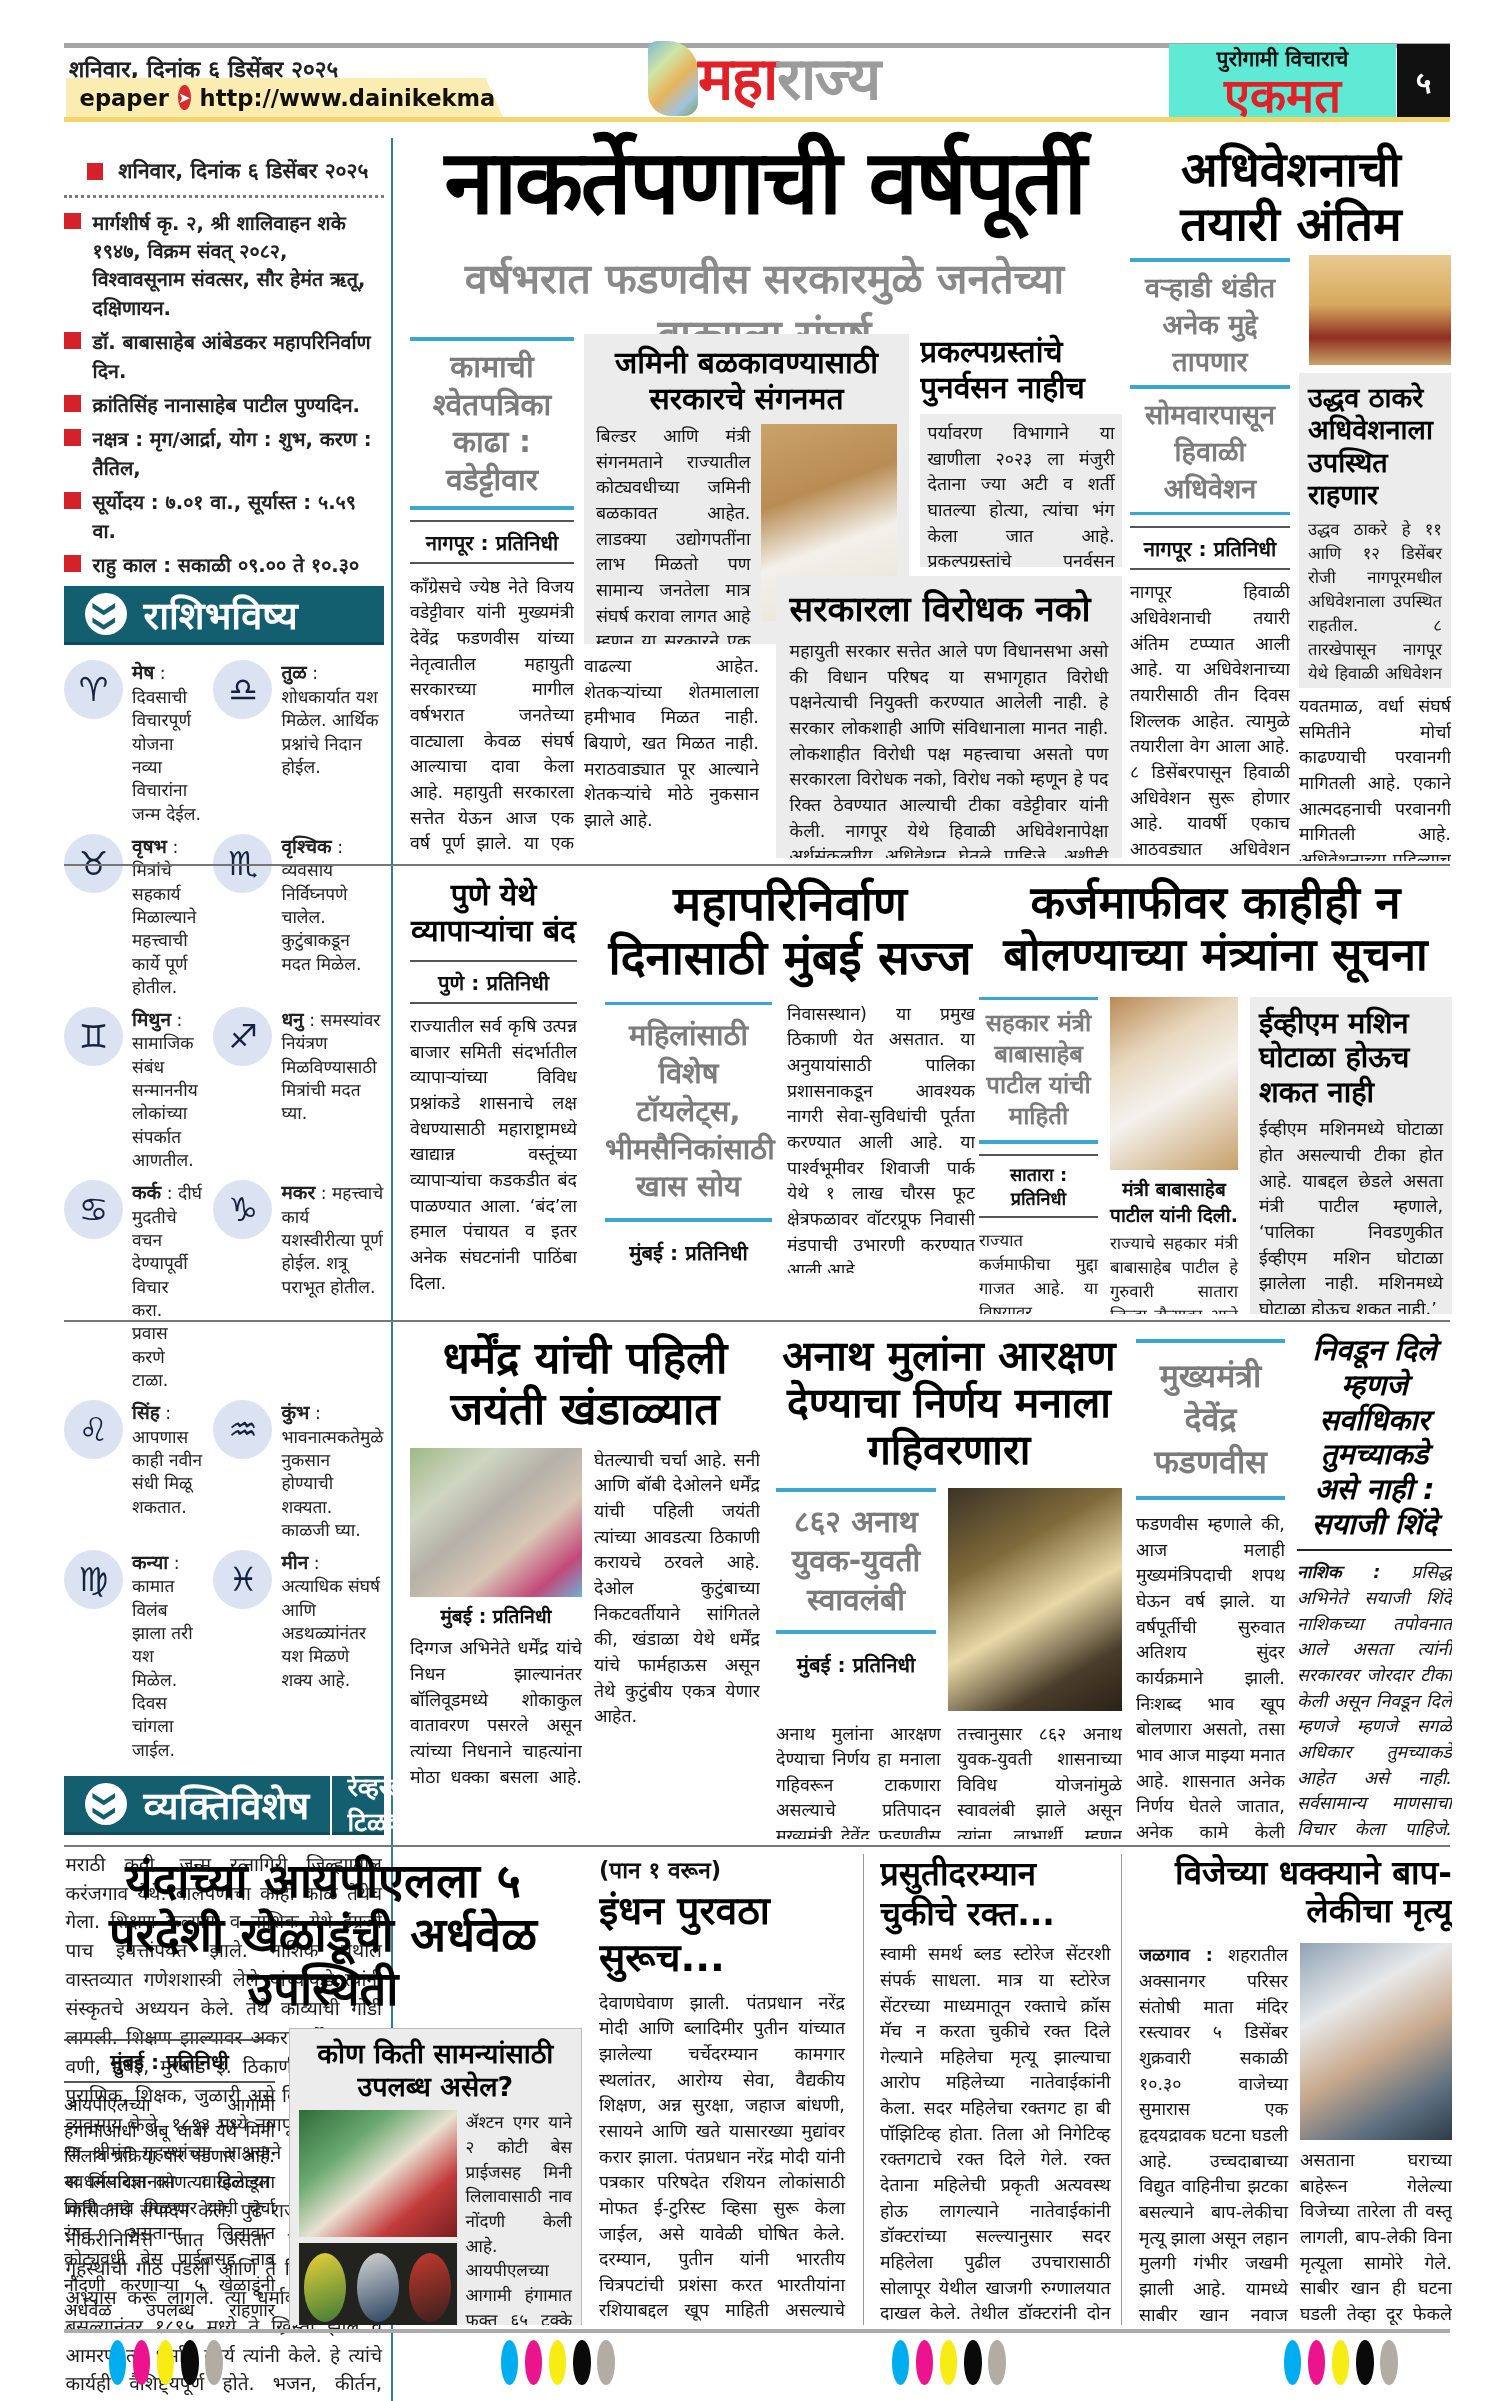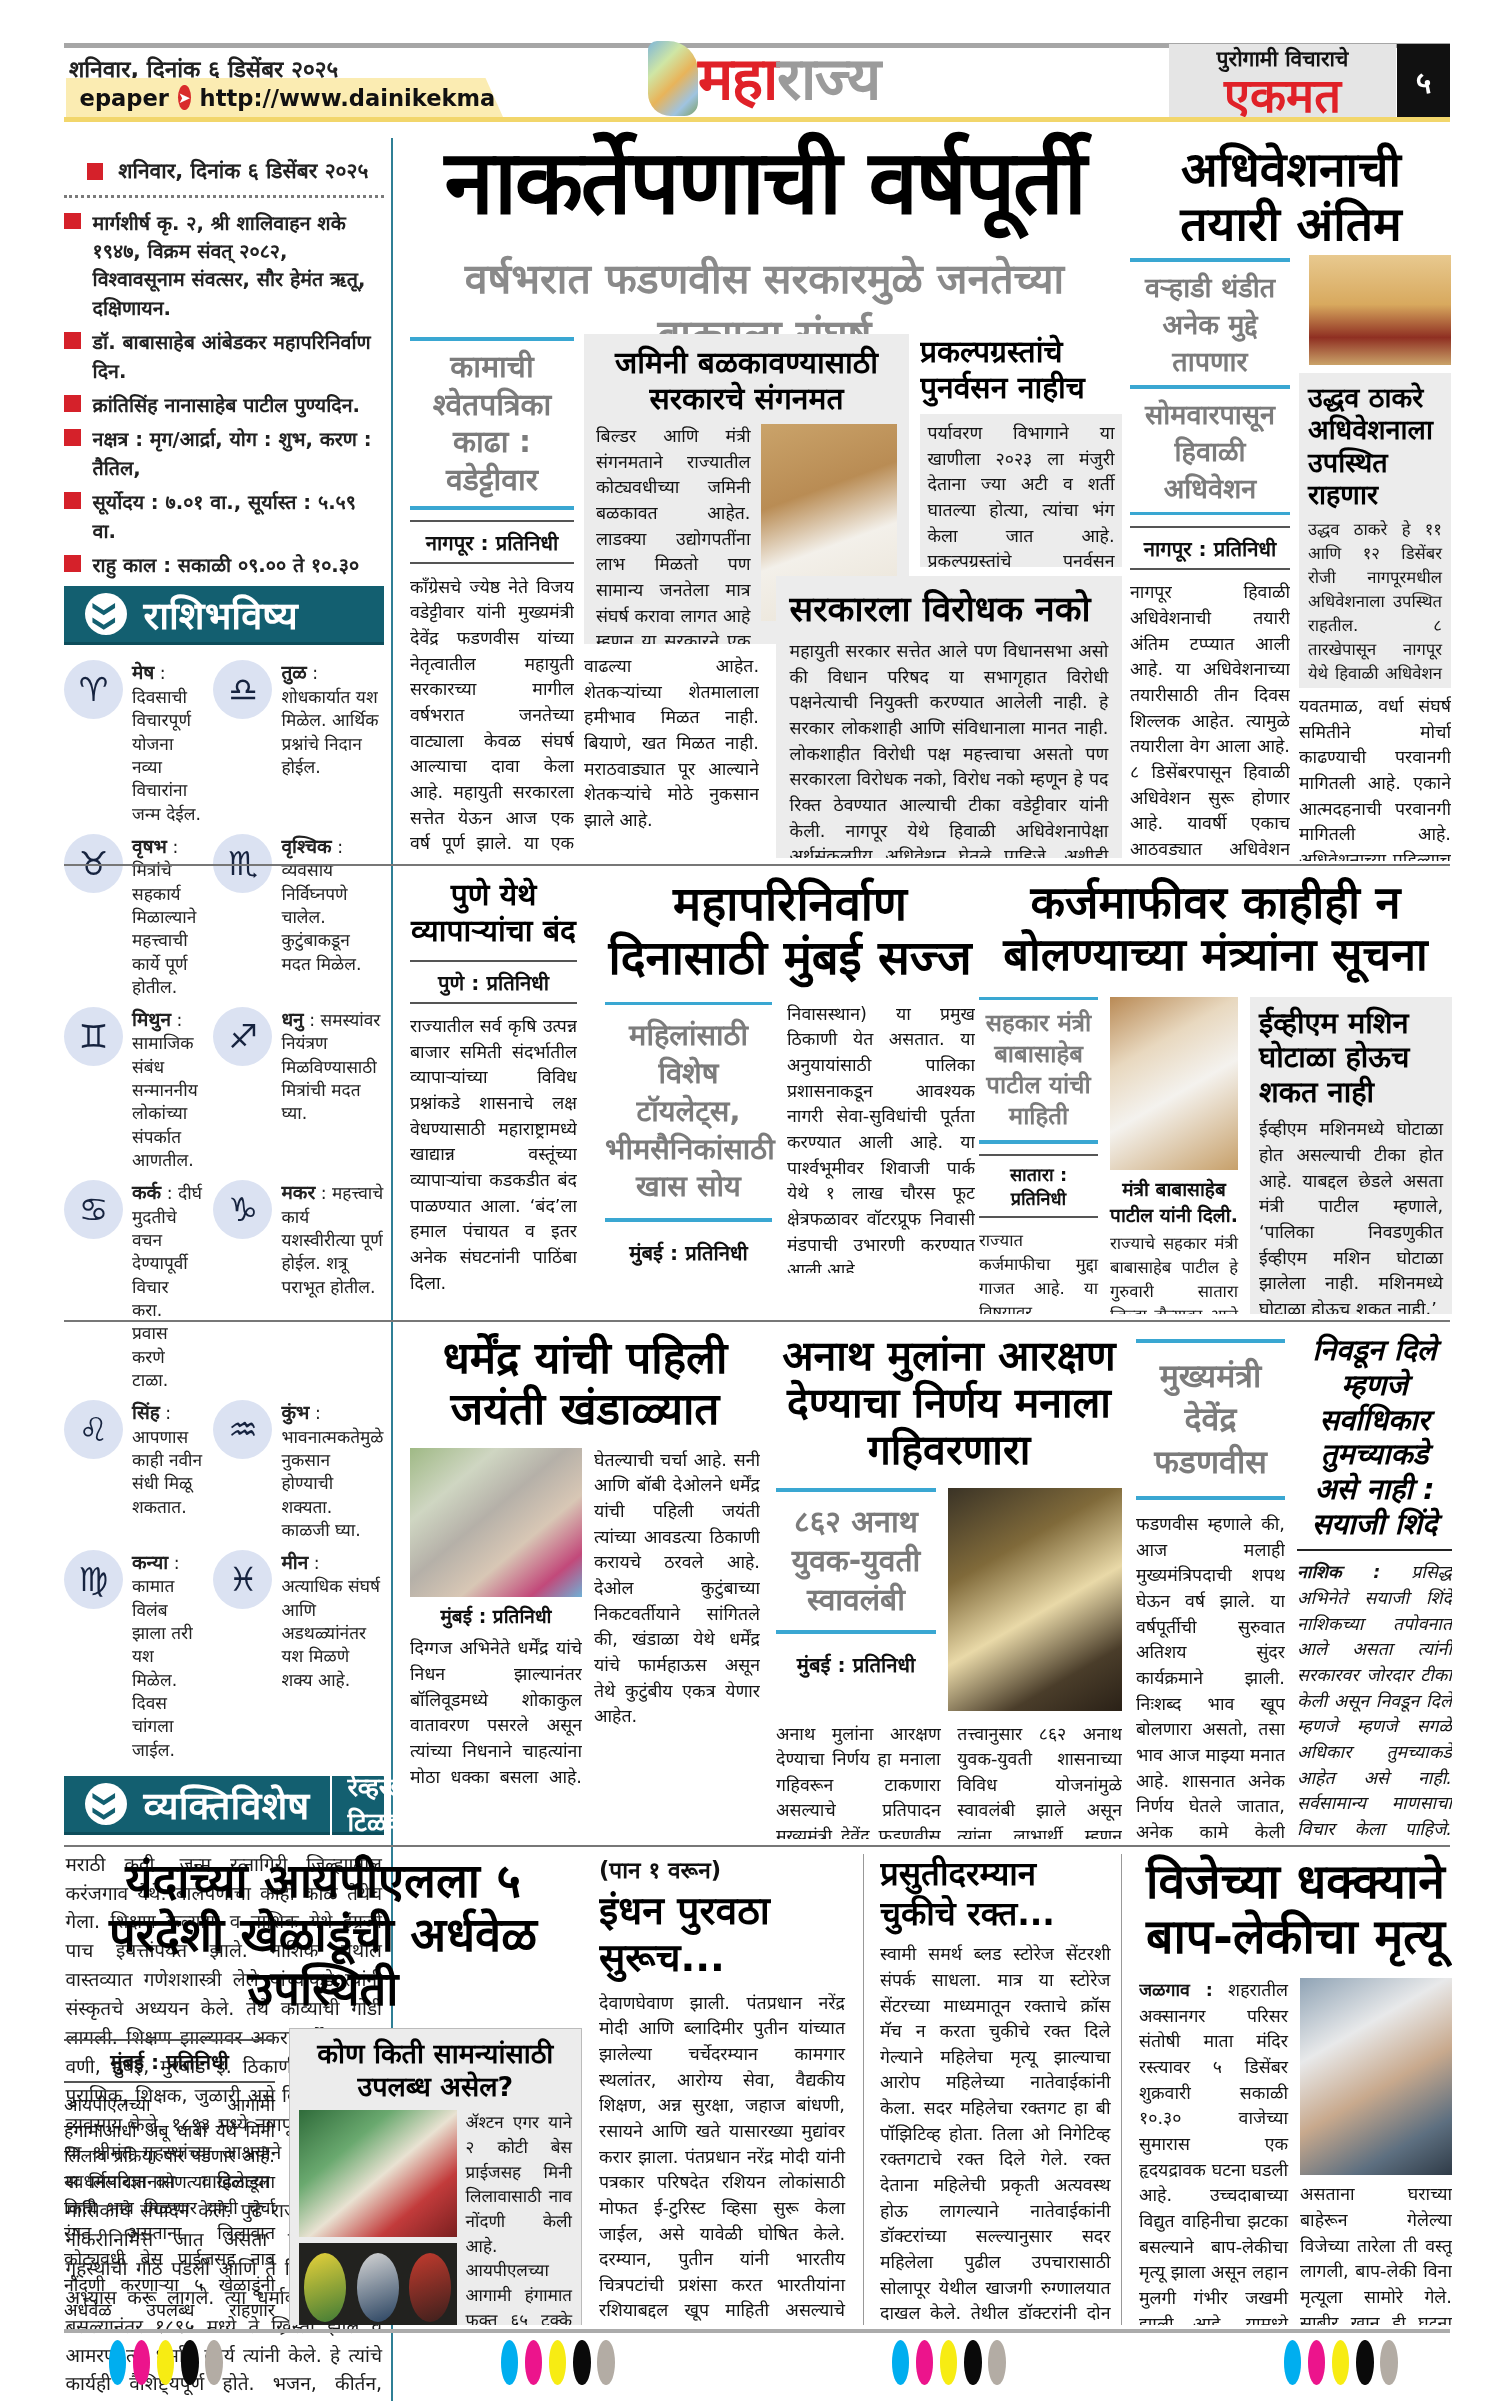--- a/index.html
+++ b/index.html
@@ -14,21 +14,21 @@
   .epaper { position:absolute; left:66px; top:78px; width:437px; height:39px; background:#fbecb2;
             display:flex; align-items:center; gap:9px; padding-left:13.6px; font-size:22.6px; font-weight:700;
             clip-path:polygon(0 0,96% 0,100% 100%,0 100%); }
   .ep-ic { display:inline-flex; width:25.6px; height:25.6px; border-radius:50%; background:#d92b2b; color:#fff;
            align-items:center; justify-content:center; font-size:15px; }
   .masthead { position:absolute; left:648px; top:39px; width:346px; height:78px; display:flex; align-items:center; }
   .mh-map { width:50px; height:75px; border-radius:9px 30px 13.6px 22.6px;
             background:linear-gradient(135deg,#7fb6d9 0%,#cfe6a5 30%,#e8b45a 55%,#9fc3e0 80%,#7c9f62 100%); }
   .mh-txt { font-size:59px; font-weight:900; letter-spacing:-1.5px; line-height:1; }
   .mh-red { color:#e02128; } .mh-gray { color:#9b9b9b; }
-  .brand-box { position:absolute; left:1169px; top:44px; width:227px; height:75px; background:#e5e5e5;
+  .brand-box { position:absolute; left:1169px; top:44px; width:227px; height:75px; background:#5eead4;
                display:flex; flex-direction:column; align-items:center; justify-content:center; }
   .brand-tag { font-size:21px; font-weight:800; color:#111; }
   .brand-name { font-size:47px; font-weight:900; color:#e02128; line-height:1; }
   .pageno-box { position:absolute; left:1397px; top:44px; width:53px; height:75px; background:#111; color:#fff;
                 display:flex; align-items:center; justify-content:center; font-size:30px; font-weight:700; }
 
   
   #sidebar { position:absolute; left:64px; top:138px; width:329px; border-right:2.3px solid #2f7f95; padding-right:7.5px; }
   .teal-h { background:#135f70; color:#fff; height:59px; display:flex; align-items:center; gap:16.6px;
             padding-left:21px; font-size:38px; font-weight:900; border-bottom:3px solid #0d4d5b; }
@@ -368,21 +368,21 @@
     <div class="h-md" style="font-size:39px; margin:3px 0 9px 0;">इंधन पुरवठा सुरूच...</div>
     <p class="bodytxt">देवाणघेवाण झाली. पंतप्रधान नरेंद्र मोदी आणि ब्लादिमीर पुतीन यांच्यात झालेल्या चर्चेदरम्यान कामगार स्थलांतर, आरोग्य सेवा, वैद्यकीय शिक्षण, अन्न सुरक्षा, जहाज बांधणी, रसायने आणि खते यासारख्या मुद्यांवर करार झाला. पंतप्रधान नरेंद्र मोदी यांनी पत्रकार परिषदेत रशियन लोकांसाठी मोफत ई-टुरिस्ट व्हिसा सुरू केला जाईल, असे यावेळी घोषित केले. दरम्यान, पुतीन यांनी भारतीय चित्रपटांची प्रशंसा करत भारतीयांना रशियाबद्दल खूप माहिती असल्याचे सांगितले. पंतप्रधान नरेंद्र मोदींनी रशिया आणि भारत यांच्यातील महत्त्वपूर्ण करारांवर भर दिला. अडचणीच्या काळात दोन्ही देश एकमेकांसोबत उभे राहिले.</p>
   </div>
 
   <div class="abs" style="left:880px; top:1854px; width:242px; height:471px; border-right:1.5px solid #999; padding-right:10.5px;">
     <div class="h-md" style="font-size:33px; margin-bottom:9px;">प्रसुतीदरम्यान चुकीचे रक्त...</div>
     <p class="bodytxt">स्वामी समर्थ ब्लड स्टोरेज सेंटरशी संपर्क साधला. मात्र या स्टोरेज सेंटरच्या माध्यमातून रक्ताचे क्रॉस मॅच न करता चुकीचे रक्त दिले गेल्याने महिलेचा मृत्यू झाल्याचा आरोप महिलेच्या नातेवाईकांनी केला. सदर महिलेचा रक्तगट हा बी पॉझिटिव्ह होता. तिला ओ निगेटिव्ह रक्तगटाचे रक्त दिले गेले. रक्त देताना महिलेची प्रकृती अत्यवस्थ होऊ लागल्याने नातेवाईकांनी डॉक्टरांच्या सल्ल्यानुसार सदर महिलेला पुढील उपचारासाठी सोलापूर येथील खाजगी रुग्णालयात दाखल केले. तेथील डॉक्टरांनी दोन दिवस शर्थीचे प्रयत्न केले. मात्र महिलेचा जीव वाचला नाही. सदरची घटना गुरुवारी चार डिसेंबर रोजी घडल्यानंतर या प्रकाराबाबत नातेवाईकांनी</p>
   </div>
 
   <div class="abs" style="left:1139px; top:1854px; width:313px; height:471px;">
-    <div class="h-lg" style="text-align:center; font-size:48px;">विजेच्या धक्क्याने बाप-लेकीचा मृत्यू</div>
+    <div class="h-lg" style="text-align:right; font-size:33px;">विजेच्या धक्क्याने बाप-लेकीचा मृत्यू</div>
     <div style="display:flex; gap:12px; margin-top:13.6px;">
       <p class="bodytxt" style="width:149px; flex:0 0 auto;"><b>जळगाव :</b> <span>शहरातील अक्सानगर परिसर संतोषी माता मंदिर रस्त्यावर ५ डिसेंबर शुक्रवारी सकाळी १०.३० वाजेच्या सुमारास एक हृदयद्रावक घटना घडली आहे. उच्चदाबाच्या विद्युत वाहिनीचा झटका बसल्याने बाप-लेकीचा मृत्यू झाला असून लहान मुलगी गंभीर जखमी झाली आहे. यामध्ये साबीर खान नवाज खान (३६) व मुलगी सानिया साबीर खान (१२) यांचा मृत्यू झाला आहे. तर मारिया साबीर खान (९) ही मुलगी जखमी झाली आहे. खासगी रुग्णालयात उपचारासाठी दाखल केले आहे.</span></p>
       <div style="flex:1;">
         <div class="photo" style="width:100%; height:197px; background:linear-gradient(150deg,#8fa3b5 0%,#e8e9ea 30%,#c8a98d 55%,#5d6f80 80%,#2f3b47 100%);"></div>
         <p class="bodytxt" style="margin-top:7.5px;">असताना घराच्या बाहेरून गेलेल्या विजेच्या तारेला ती वस्तू लागली, बाप-लेकी विना मृत्यूला सामोरे गेले. साबीर खान ही घटना घडली तेव्हा दूर फेकले गेले. चाचपडत यांनी आपल्या लेकीला वाचवण्याचा प्रयत्न केला.</p>
       </div>
     </div>
   </div>
 
   <div class="foot-rule"></div>

